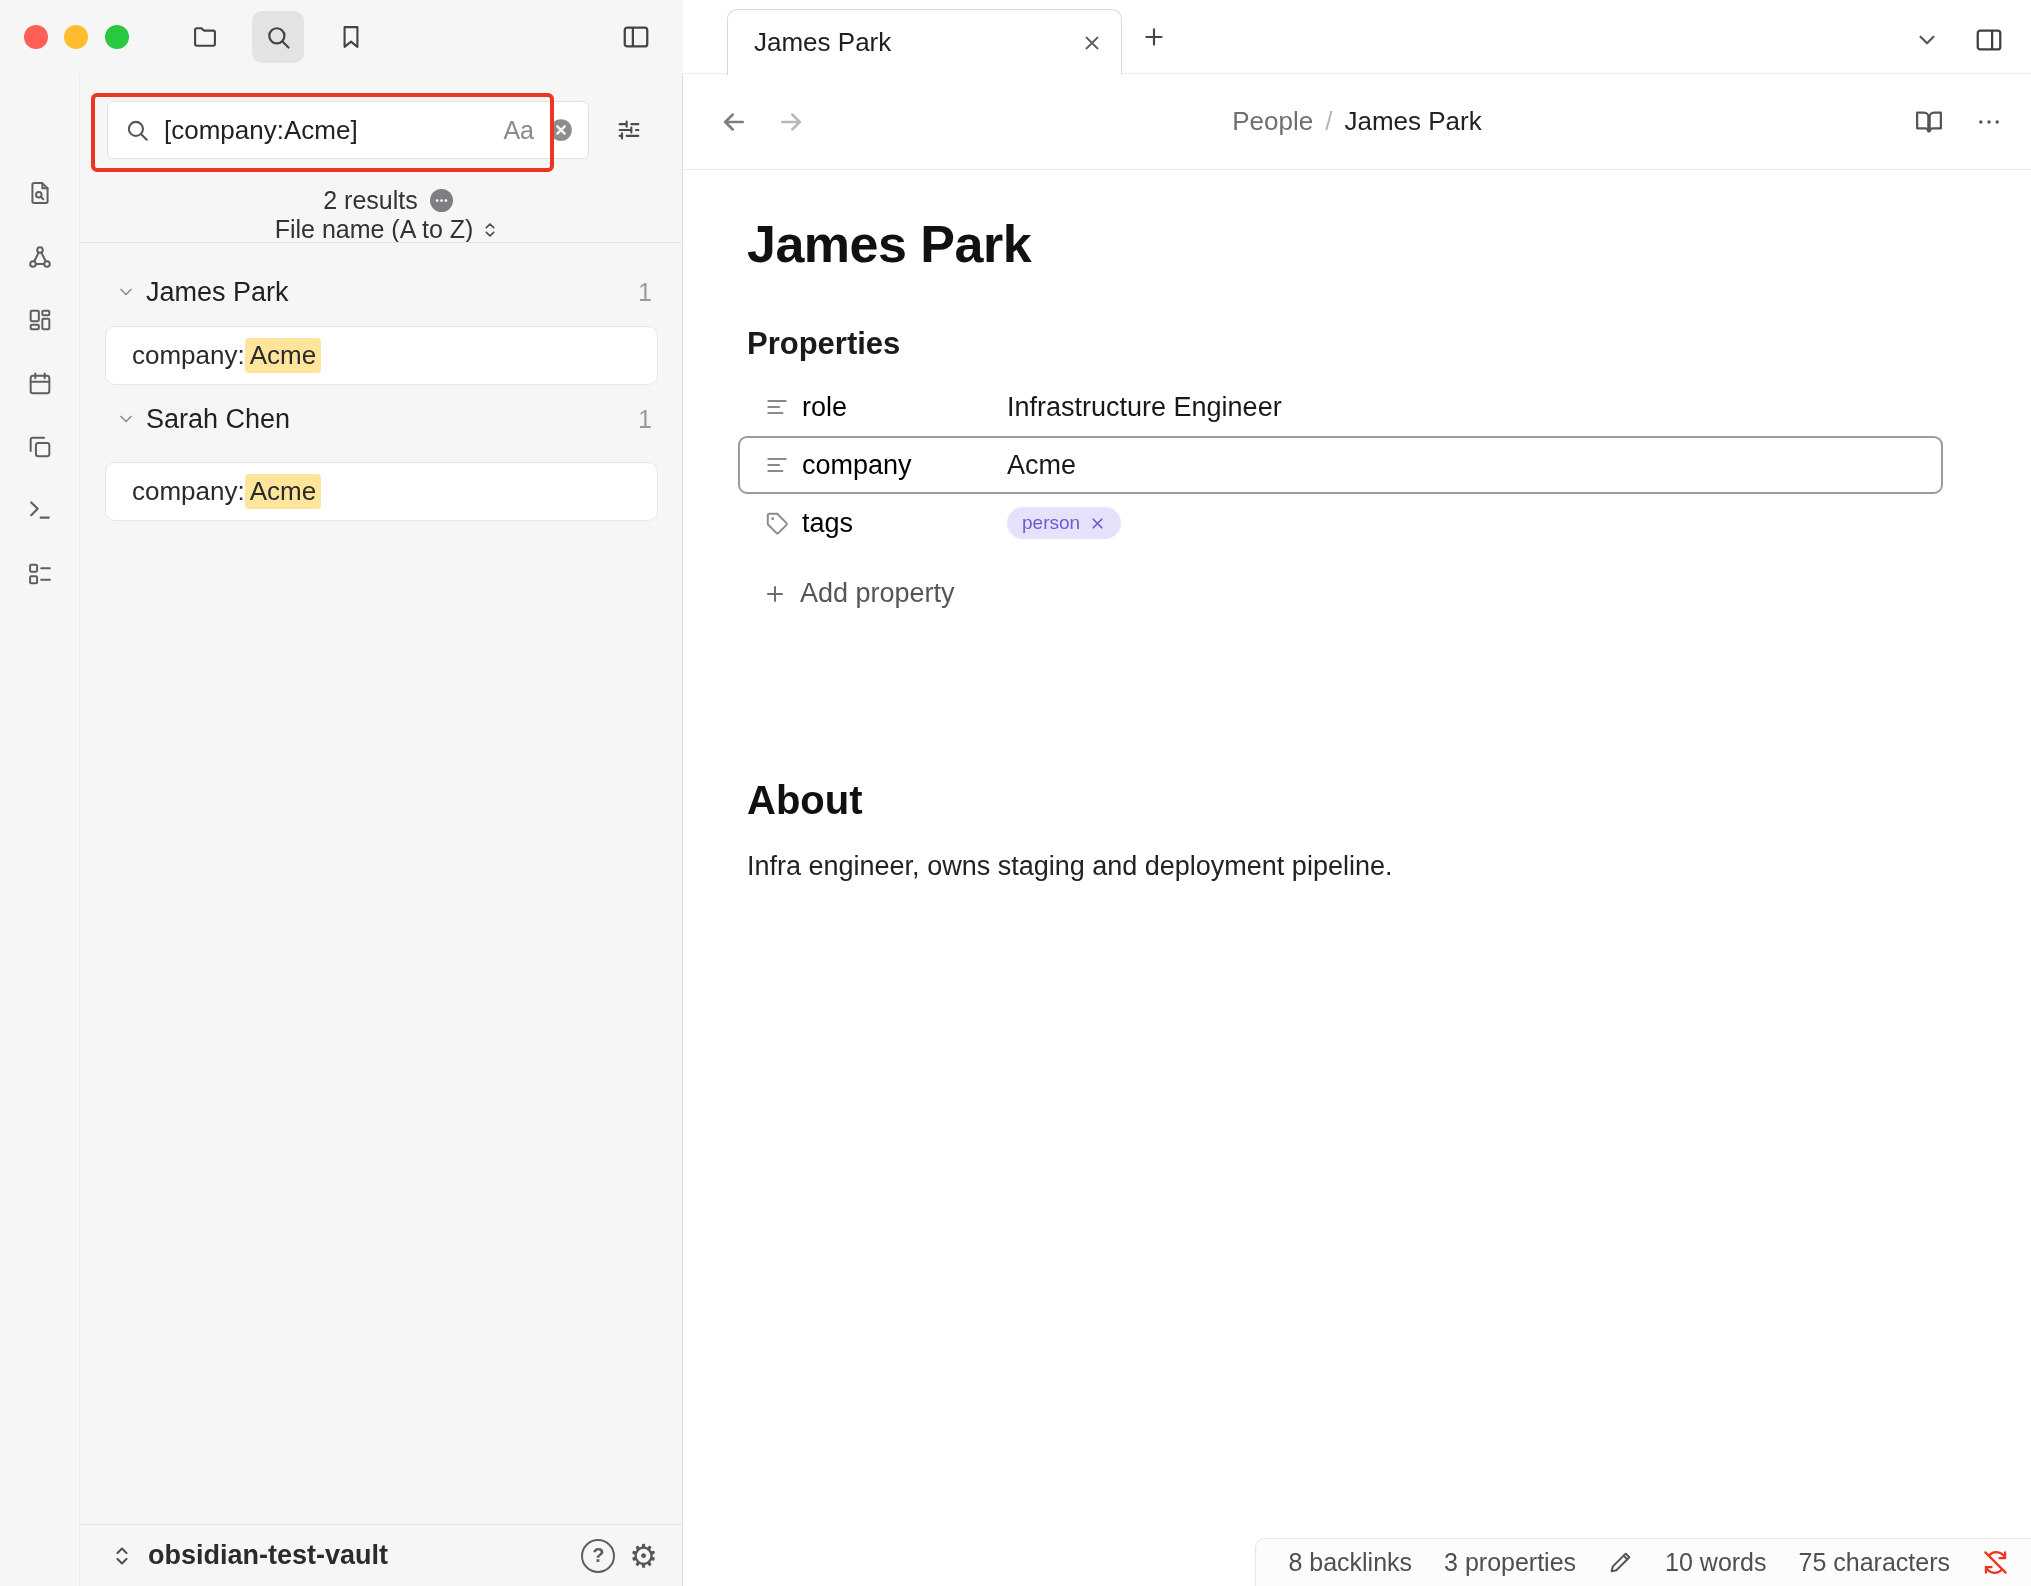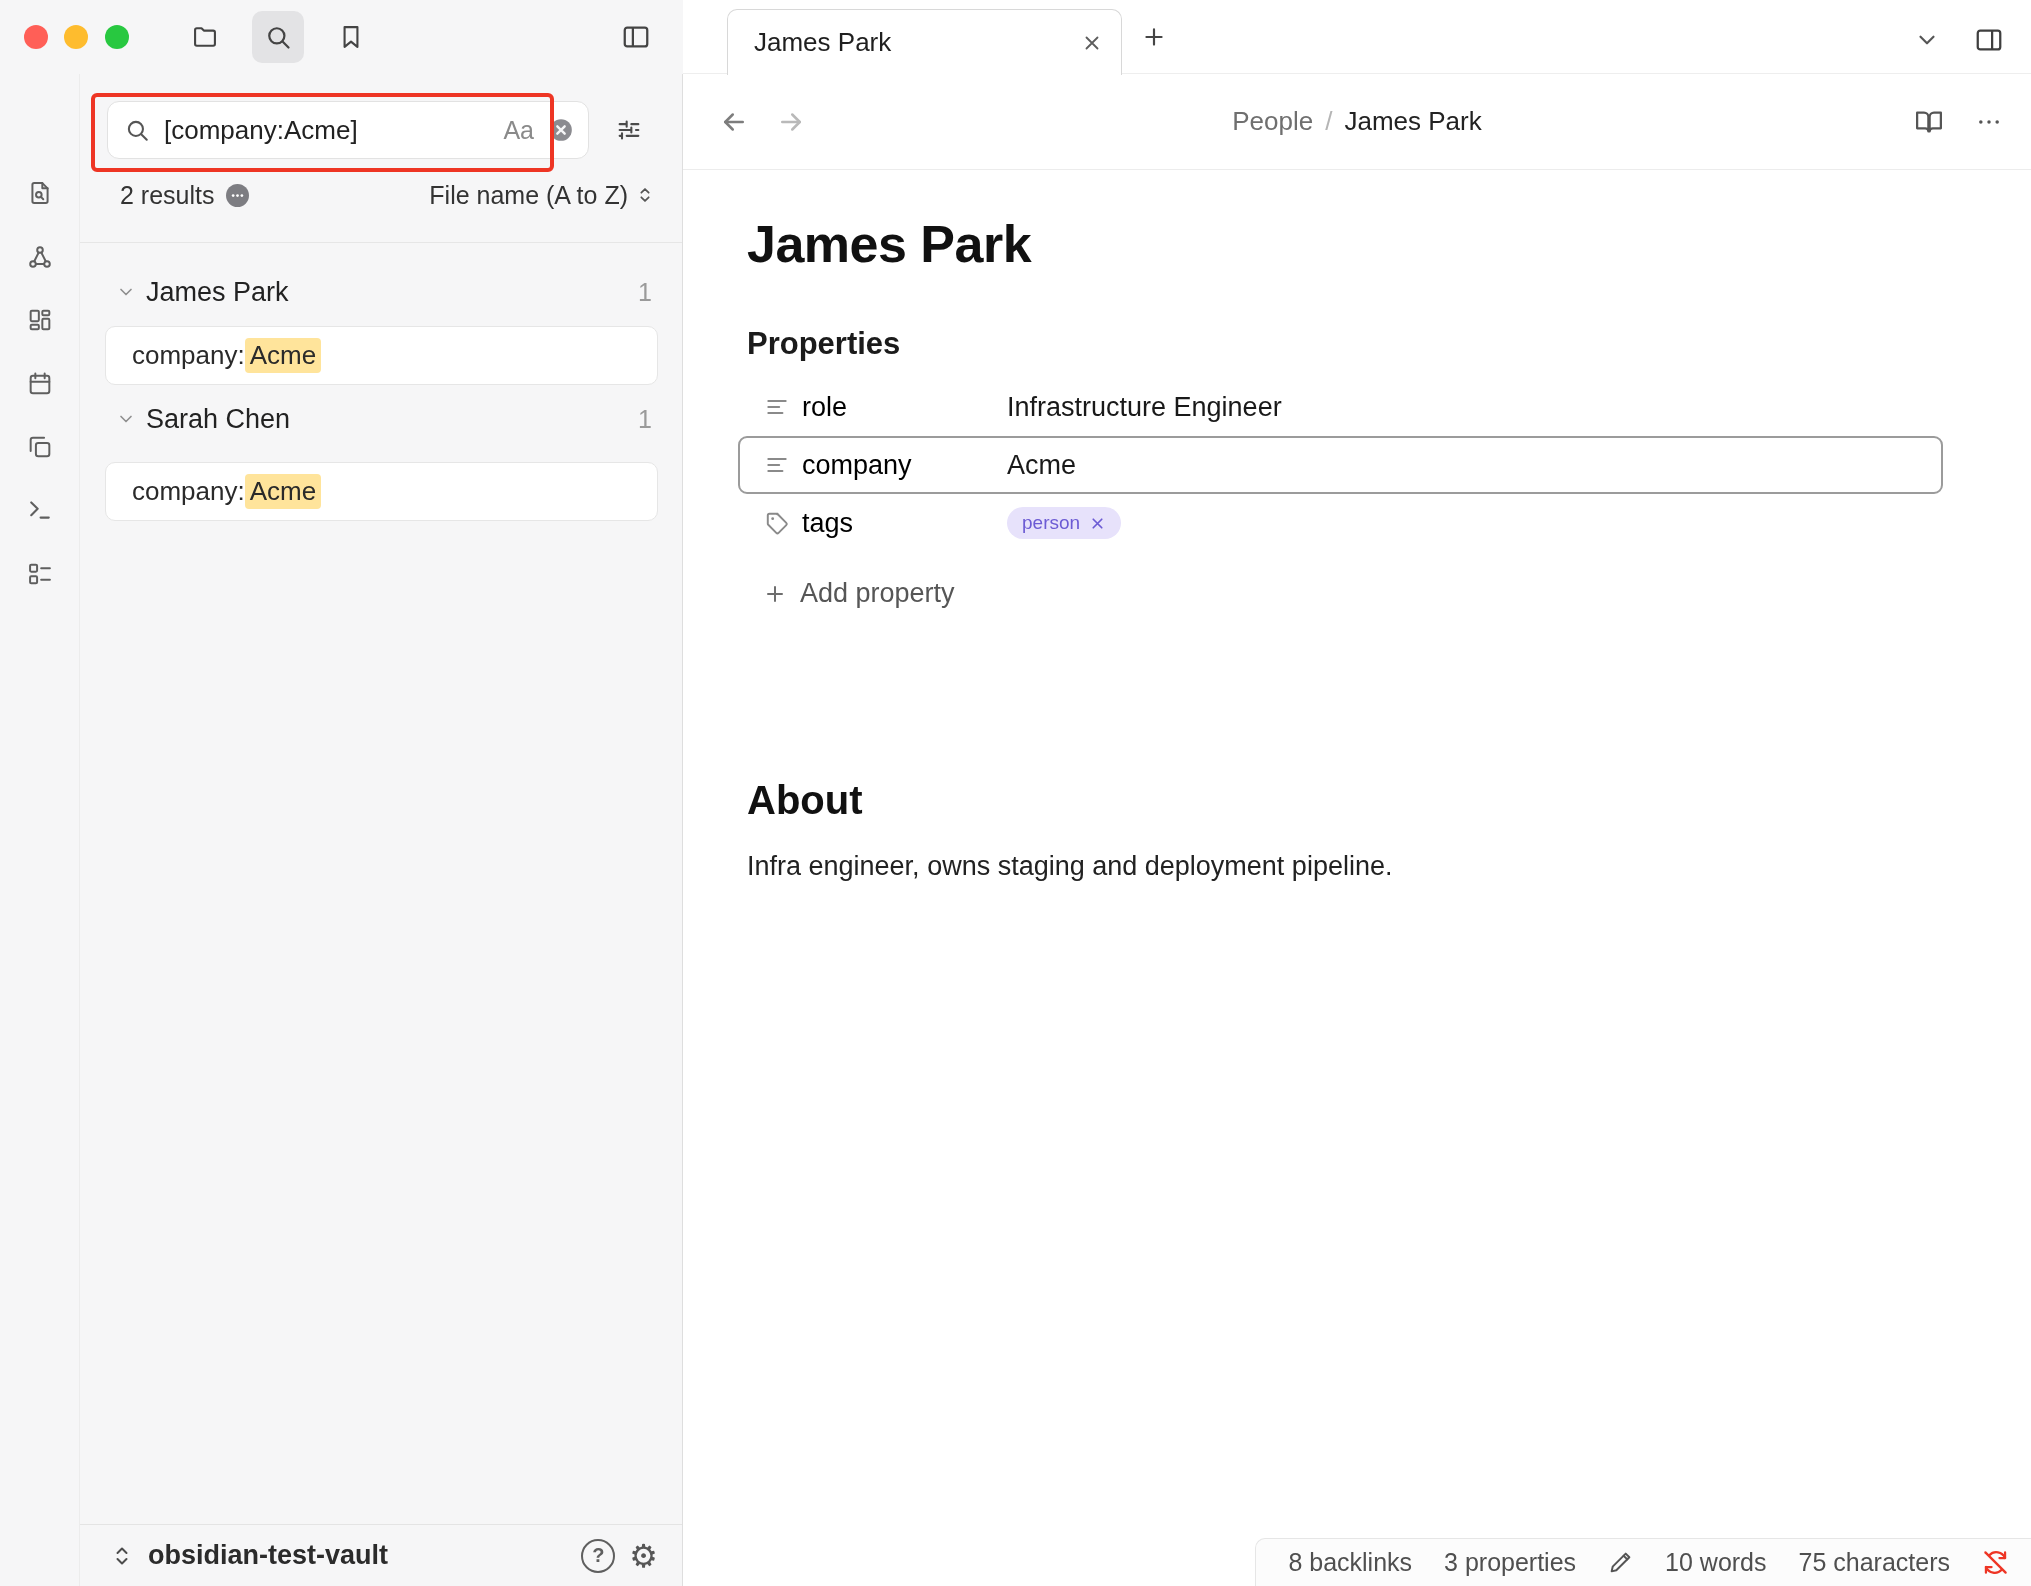--- a/index.html
+++ b/index.html
@@ -20,27 +20,27 @@
   .traffic.max   { left:105px; background:#28c840; }
   .tbtn { position:absolute; top:15px; width:44px; height:44px; display:flex; align-items:center; justify-content:center; color:#444; border-radius:10px; }
   .tbtn.active-tool { background:#e3e3e5; top:11px; width:52px; height:52px; }
 
   
   .ribbon { position:absolute; left:0; top:74px; width:80px; bottom:0; background:#f6f6f7; border-right:1px solid #ececec; z-index:4; }
   .rbtn { position:absolute; left:18px; width:44px; height:44px; display:flex; align-items:center; justify-content:center; color:#5f5f5f; border-radius:8px; }
 
   
   .panel { position:absolute; left:80px; top:74px; width:603px; bottom:0; background:#f6f6f7; border-right:1px solid #dedede; z-index:3; }
-  .search-input { position:absolute; left:27px; top:27px; width:482px; height:58px; background:#fff; border:1px solid #e2e2e2; border-radius:12px; display:flex; align-items:center; gap:14px; padding:0 14px 0 16px; }
+  .search-input { position:absolute; left:27px; top:27px; width:482px; height:58px; background:#fff; border:1px solid #e2e2e2; border-radius:6px; display:flex; align-items:center; gap:14px; padding:0 14px 0 16px; }
   .search-input input { border:none; outline:none; flex:1; font:inherit; font-size:26px; color:#222; background:transparent; min-width:0; }
   .match-case { color:#8a8a8a; font-size:25px; }
   .filter-btn { position:absolute; left:527px; top:34px; width:44px; height:44px; display:flex; align-items:center; justify-content:center; color:#4b4b4b; }
   .annotation-box { position:absolute; left:11px; top:19px; width:463px; height:79px; border:4px solid var(--accent_red,#ef3b2d); border-radius:6px; pointer-events:none; z-index:6; }
 
-  .results-header { position:absolute; left:0; top:99px; width:100%; height:44px; display:flex; align-items:center; justify-content:space-between; padding:0 26px 0 40px; }
+  .results-header { position:absolute; left:0; top:112px; width:100%; height:44px; display:flex; align-items:center; justify-content:space-between; padding:0 26px 0 40px;flex-direction:column; }
   .results-left { display:flex; align-items:center; gap:12px; font-size:25px; color:#333; }
   .badge-dots { width:23px; height:23px; border-radius:50%; background:#7d7d82; display:inline-flex; align-items:center; justify-content:center; }
   .results-right { display:flex; align-items:center; gap:6px; font-size:25px; color:#333; }
   .panel-divider { position:absolute; left:0; top:168px; width:100%; height:1px; background:#e6e6e6; }
 
   .group-header { position:absolute; left:0; width:100%; height:44px; display:flex; align-items:center; gap:10px; padding:0 30px 0 36px; }
   .group-header .gtitle { flex:1; font-size:27px; color:#222; }
   .group-header .gcount { font-size:25px; color:#9a9a9a; }
   .group-header .chev { color:#8f8f8f; }
   .g1 { top:196px; } .g2 { top:323px; }

